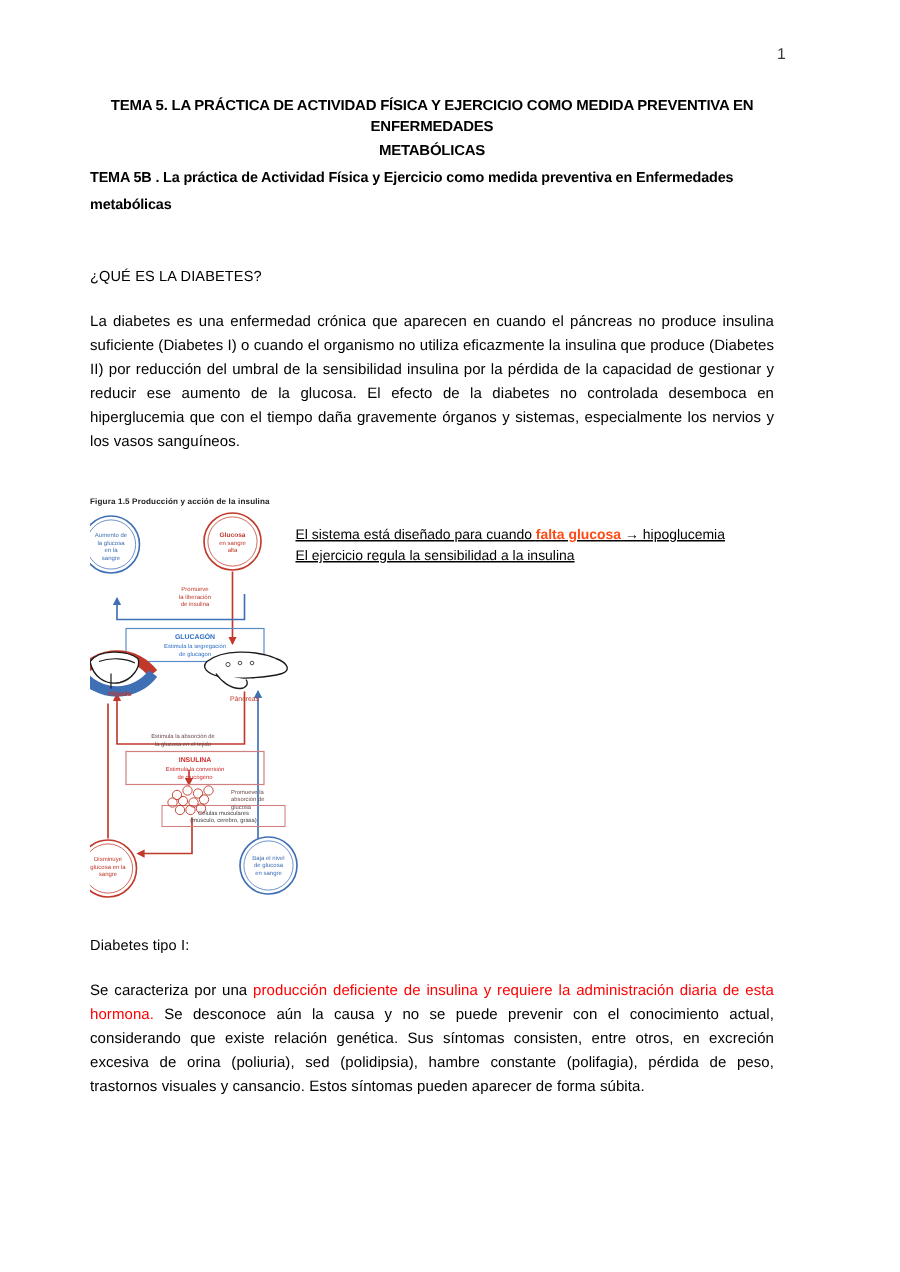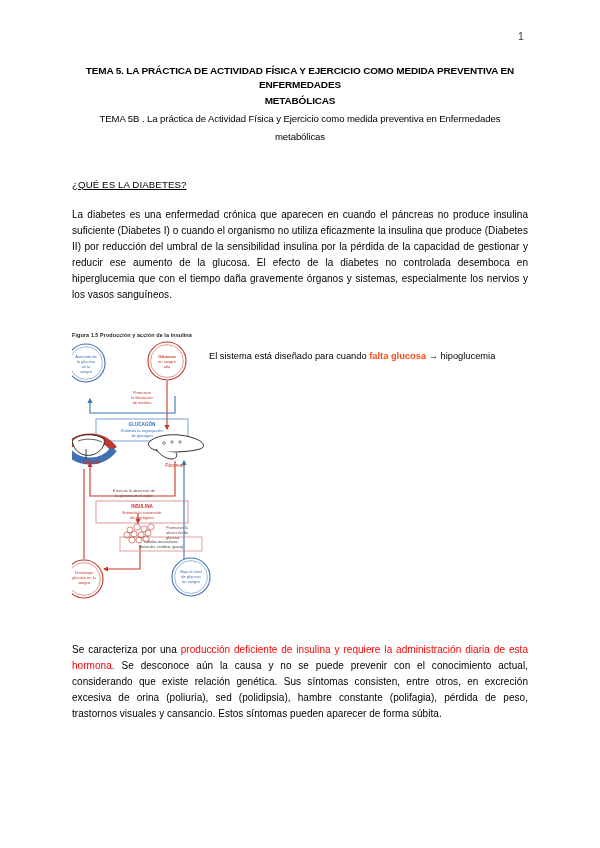--- a/index.html
+++ b/index.html
@@ -22,49 +22,48 @@
   .page-number {
     position: absolute;
     top: 30px;
     right: 76px;
     font-size: 10.5px;
     color: #3a3a3a;
     letter-spacing: 0.2px;
   }
   .content {
     position: absolute;
-    left: 72px;
+    left: 60px;
     top: 64px;
     width: 456px;
   }
 
   
   .doc-title {
     font-size: 9.6px;
     font-weight: bold;
     text-align: center;
     line-height: 1.45;
     letter-spacing: -0.15px;
     margin: 0 0 2px 0;
     transform: scaleX(1.04);
     transform-origin: center;
   }
   .doc-subtitle {
     font-size: 9.6px;
-    font-weight: normal;
-    text-align: center;
+    font-weight: bold;
+    text-align: left;
     line-height: 1.5;
     letter-spacing: -0.1px;
     margin: 4px 0 0 0;
   }
 
   
   .section-heading {
     font-size: 9.7px;
-    text-decoration: underline;
     margin: 0;
     letter-spacing: 0.1px;
   }
 
   
   p.body-text {
     font-size: 10px;
     line-height: 1.62;
     text-align: justify;
     margin: 0;
@@ -101,20 +100,21 @@
   .figure-notes {
     position: absolute;
     left: 137px;
     top: 8px;
     width: 320px;
     font-size: 9.3px;
     line-height: 1.52;
   }
   .figure-notes .note-line {
     white-space: nowrap;
+    text-decoration: underline;
   }
   .gap-s  { height: 14px; }
   .gap-m  { height: 17px; }
   .gap-l  { height: 22px; }
   .gap-xl { height: 34px; }
 </style>
 </head>
 <body>
 
 <div class="page">
@@ -258,26 +258,28 @@
 
           <text x="89" y="202" font-family="Liberation Sans, sans-serif" font-size="3.9" fill="#3a3a3a" text-anchor="middle">Células musculares</text>
           <text x="89" y="207" font-family="Liberation Sans, sans-serif" font-size="3.9" fill="#3a3a3a" text-anchor="middle">(músculo, cerebro, grasa)</text>
         </svg>
       </div>
 
       <div class="figure-notes">
         <div class="note-line">
           <span>El sistema está diseñado para cuando </span><span class="hl-orange">falta glucosa</span><span> → hipoglucemia</span>
         </div>
+        <div class="note-line">El ejercicio regula la sensibilidad a la insulina</div>
       </div>
 
     </div>
 
     <div class="gap-l"></div>
 
+    <div class="section-heading">Diabetes tipo I:</div>
 
     <div class="gap-m"></div>
 
     <p class="body-text"><span>Se caracteriza por una </span><span class="hl-red">producción deficiente de insulina y requiere la administración diaria de esta hormona.</span><span> Se desconoce aún la causa y no se puede prevenir con el conocimiento actual, considerando que existe relación genética. Sus síntomas consisten, entre otros, en excreción excesiva de orina (poliuria), sed (polidipsia), hambre constante (polifagia), pérdida de peso, trastornos visuales y cansancio. Estos síntomas pueden aparecer de forma súbita.</span></p>
 
     <div class="gap-s"></div>
 
 
   </div>
 </div>

